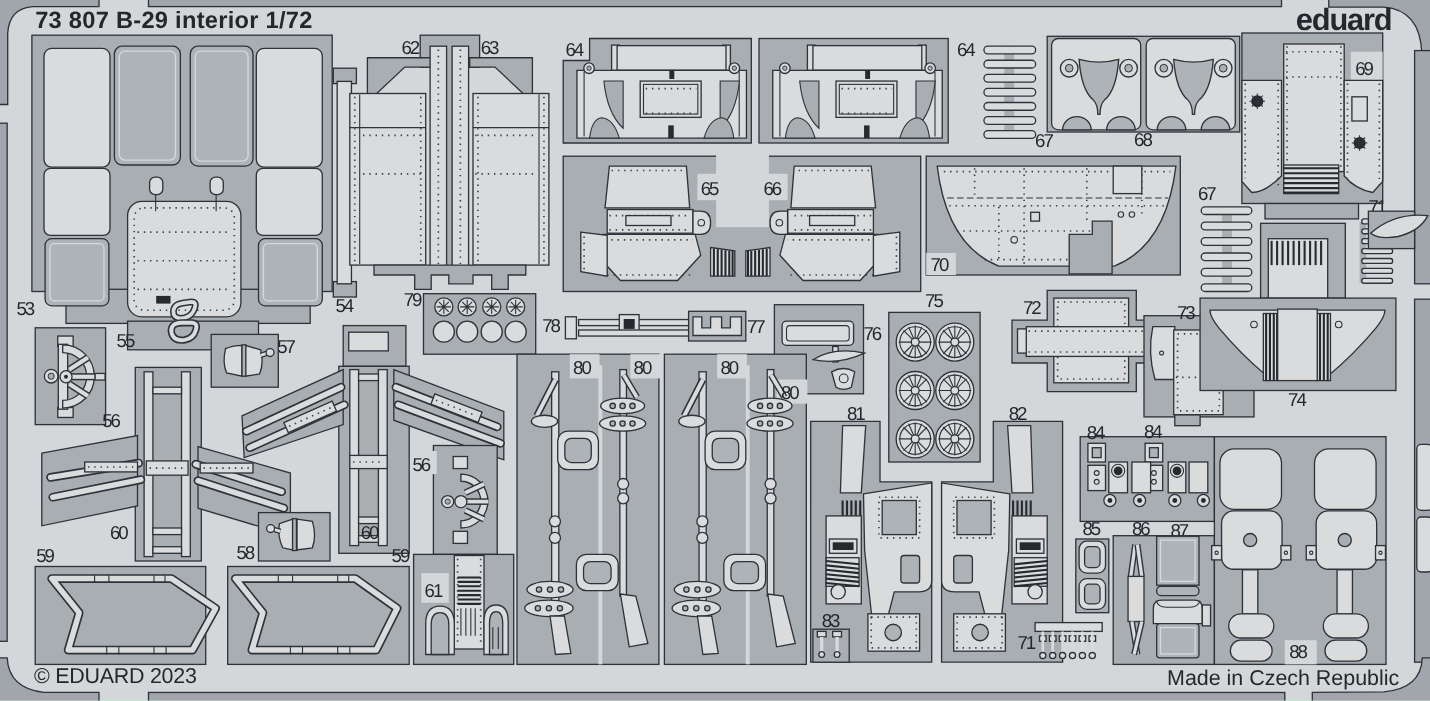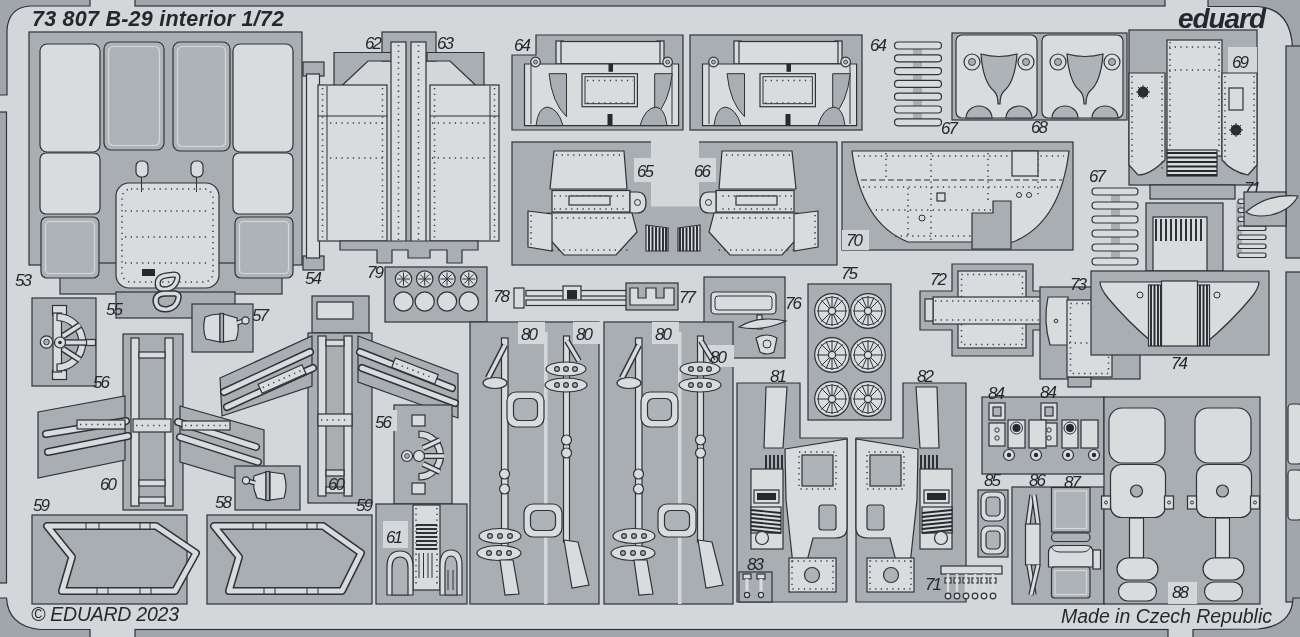--- a/index.html
+++ b/index.html
@@ -1,16 +1,16 @@
 <!DOCTYPE html>
 <html><head>
 <meta charset="utf-8">
 <style>
   html,body{margin:0;padding:0;}
-  #c{position:relative;width:1300px;height:637px;background:#86efac;overflow:hidden;font-style:italic;}
+  #c{position:relative;width:1300px;height:637px;background:#86efac;overflow:hidden;}
   svg{display:block;}
   text{font-family:"Liberation Sans",sans-serif;fill:#24282d;}
   .num{font-size:17px;}
   .w{fill:#a9aeb3;stroke:#2e3339;stroke-width:1.2;}
   .fr{fill:#a0a6ac;stroke:#2e3339;stroke-width:1.2;}
   .wn{fill:#a9aeb3;}
   .bg{fill:#d4d7d9;}
   .lt{fill:#d9dbdc;stroke:#2e3339;stroke-width:1.2;}
   .md{fill:#aeb3b7;stroke:#2e3339;stroke-width:1.2;}
   .ln{stroke:#2e3339;stroke-width:1;fill:none;}

